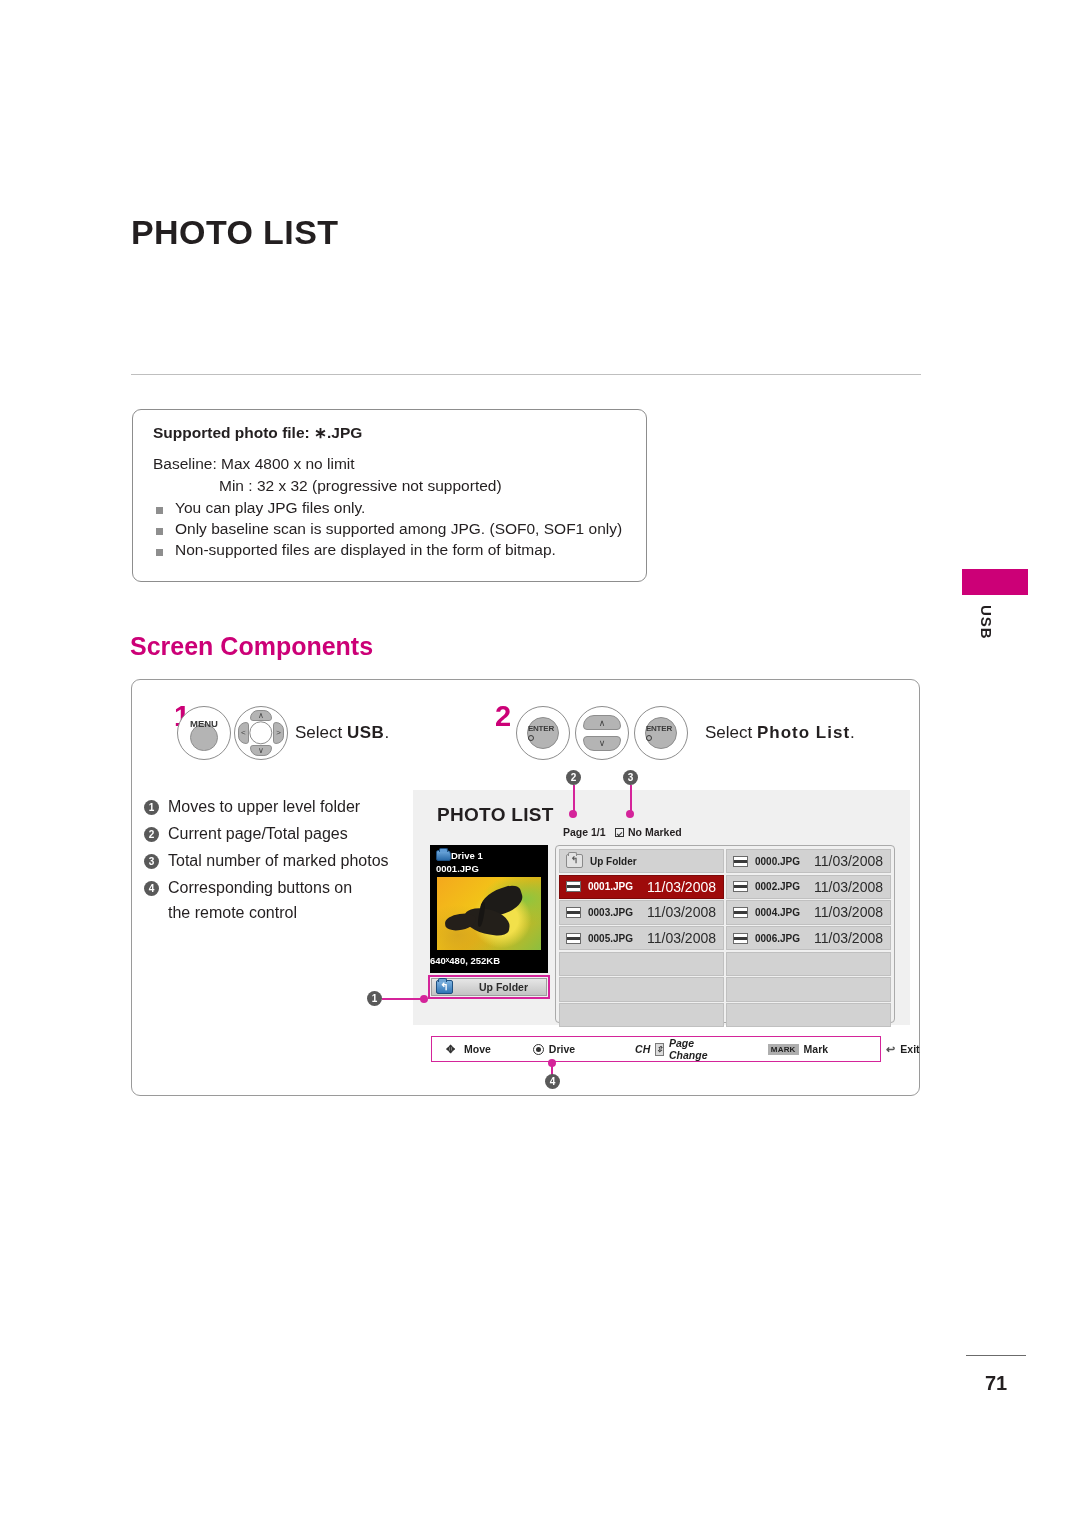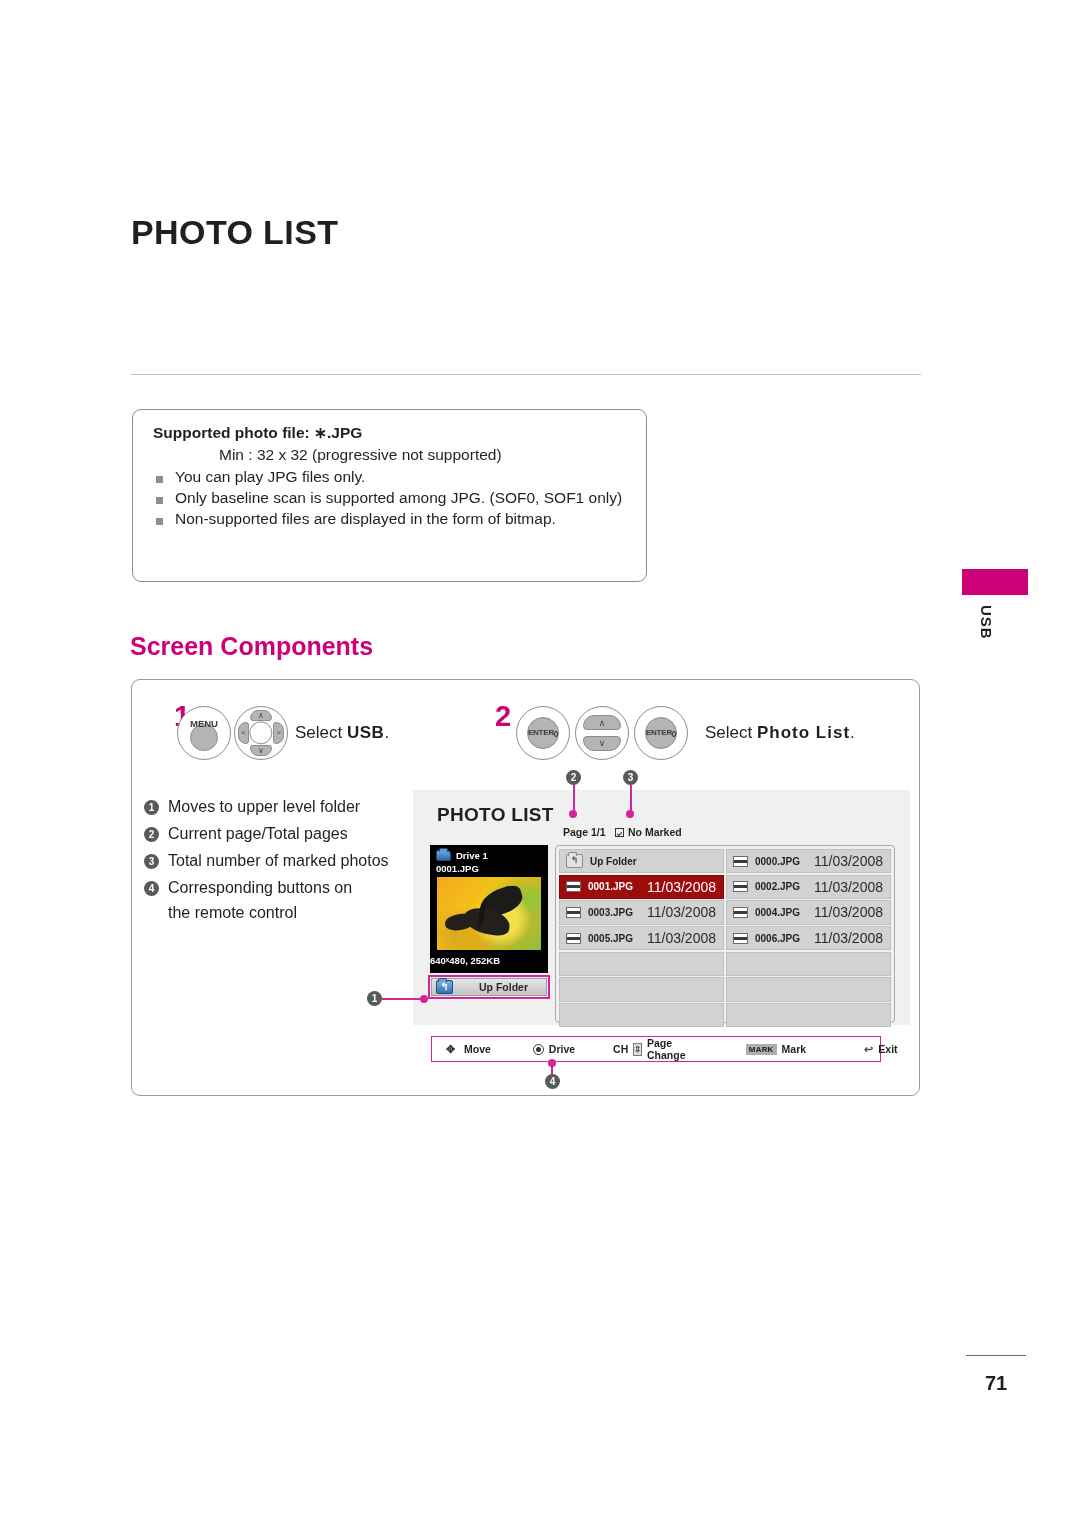--- a/index.html
+++ b/index.html
@@ -76,22 +76,22 @@
   }
   .rbtn { position: absolute; }
   .rbtn .ring {
     width: 100%; height: 100%; border-radius: 50%;
     border: 1.6px solid #8d8d8d; background: #fff;
     display: flex; align-items: center; justify-content: center;
   }
   .rbtn .inner {
     width: 62%; height: 62%; border-radius: 50%;
     background: #b4b4b4; border: 1px solid #8d8d8d;
-    display: flex; align-items: center; justify-content: center;
-    flex-direction: row;
+    display: flex; justify-content: center;
+    flex-direction: column;
   }
   .rbtn .cap {
     font-size: 8px; font-weight: bold; color: #3a3a3a; line-height: 1;
     letter-spacing: -0.2px;
   }
   .rbtn .dot {
     width: 6px; height: 6px; border-radius: 50%;
     border: 1.4px solid #3a3a3a; margin-top: 1.5px;
   }
   .menu-btn .inner { background:#b4b4b4; border-radius:50%; width:52%; height:52%; margin-top: 9px;}
@@ -169,21 +169,21 @@
     content:""; position:absolute; left:1px; top:3px; width:4px; height:2px;
     border-left:1.3px solid #333; border-bottom:1.3px solid #333;
     transform: rotate(-45deg);
   }
 
   .thumb-panel {
     position: absolute; left: 17px; top: 55px; width: 118px; height: 128px;
     background: #000;
   }
   .drive-row {
-    display: flex; align-items: center; gap: 5px; padding: 5px 8px 2px 6px;
+    display: flex; align-items: center; padding: 5px 8px 2px 6px;
   }
   .drive-ico {
     width: 15px; height: 11px; background: linear-gradient(#6ea8dd,#2a6aa8);
     border: 1px solid #1d4f80; border-radius: 2px 4px 2px 2px; position: relative;
   }
   .drive-ico::before{
     content:""; position:absolute; left:2px; top:-3px; width:7px; height:3px;
     background:#5f9bd5; border:1px solid #1d4f80; border-bottom:none; border-radius:2px 2px 0 0;
   }
   .drive-name { font-size: 9.5px; font-weight: bold; color: #fff; }
@@ -283,21 +283,21 @@
 
   
   .osd-bar {
     position: absolute; left: 431px; top: 1036px; width: 450px; height: 26px;
     border: 1.6px solid #d4249a; background:#fff;
     display: flex; align-items: center;
   }
   .osd-bar .item { display:flex; align-items:center; gap:5px; font-size:10.5px; font-weight:bold; color:#1f1f1f;}
   .osd-bar .i1 { margin-left: 14px; }
   .osd-bar .i2 { margin-left: 42px; }
-  .osd-bar .i3 { margin-left: 38px; }
+  .osd-bar .i3 { margin-left: 60px; font-style: italic; }
   .osd-bar .i4 { margin-left: 58px; }
   .osd-bar .i5 { margin-left: 58px; }
   .ico-move { width:13px;height:13px; position:relative; color:#333; font-size:11px; }
   .ico-opt { width:11px;height:11px;border-radius:50%;border:1.6px solid #333; position:relative;}
   .ico-opt::after{content:"";position:absolute;left:2px;top:2px;width:5px;height:5px;border-radius:50%;background:#333;}
   .ico-updown{ width:11px;height:13px;border:1px solid #7a7a7a;background:#dcdcdc;
     display:flex;align-items:center;justify-content:center;font-size:8px;color:#333;}
   .ico-mark{ background:#aeaeae; color:#1f1f1f; font-size:8px; font-weight:bold;
     padding:1px 3px; letter-spacing:0.2px;}
   .ico-exit{ font-size:11px; color:#555; }
@@ -327,20 +327,21 @@
 
 <div class="page">
 
   <h1 class="page-title">PHOTO LIST</h1>
 
 
   <div class="hrule"></div>
 
   <div class="specbox">
     <div class="spec-title">Supported photo file: ∗.JPG</div>
+    <div class="spec-line">Baseline: Max 4800 x no limit</div>
     <div class="spec-indent">Min : 32 x 32 (progressive not supported)</div>
     <ul>
       <li>
         <span class="sq"></span>
         <span>You can play JPG files only.</span>
       </li>
       <li>
         <span class="sq"></span>
         <span>Only baseline scan is supported among JPG. (SOF0, SOF1 only)</span>
       </li>

